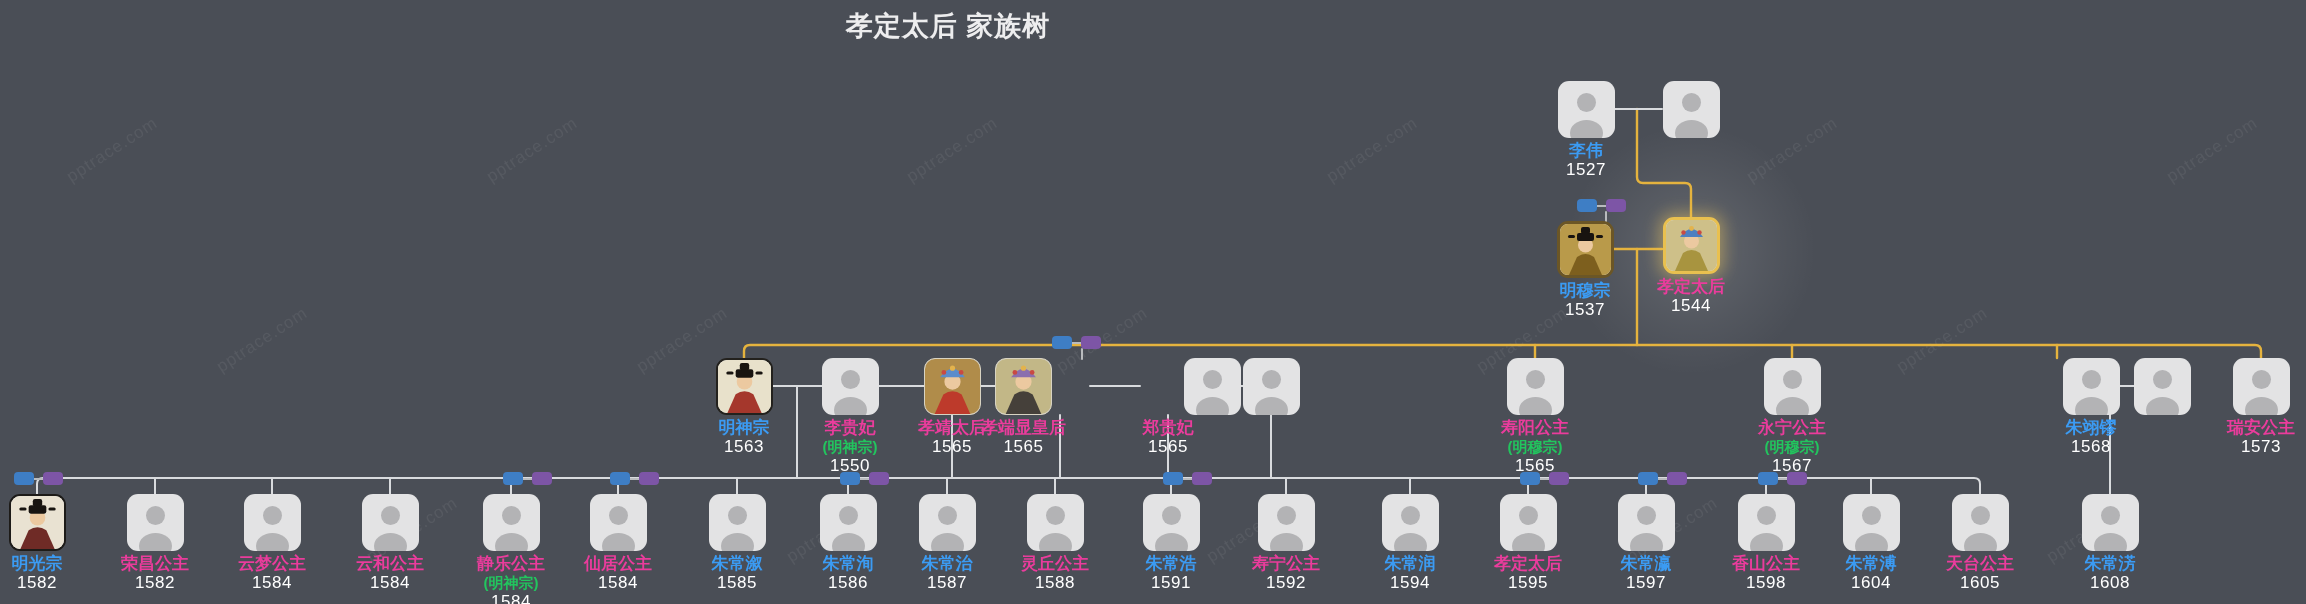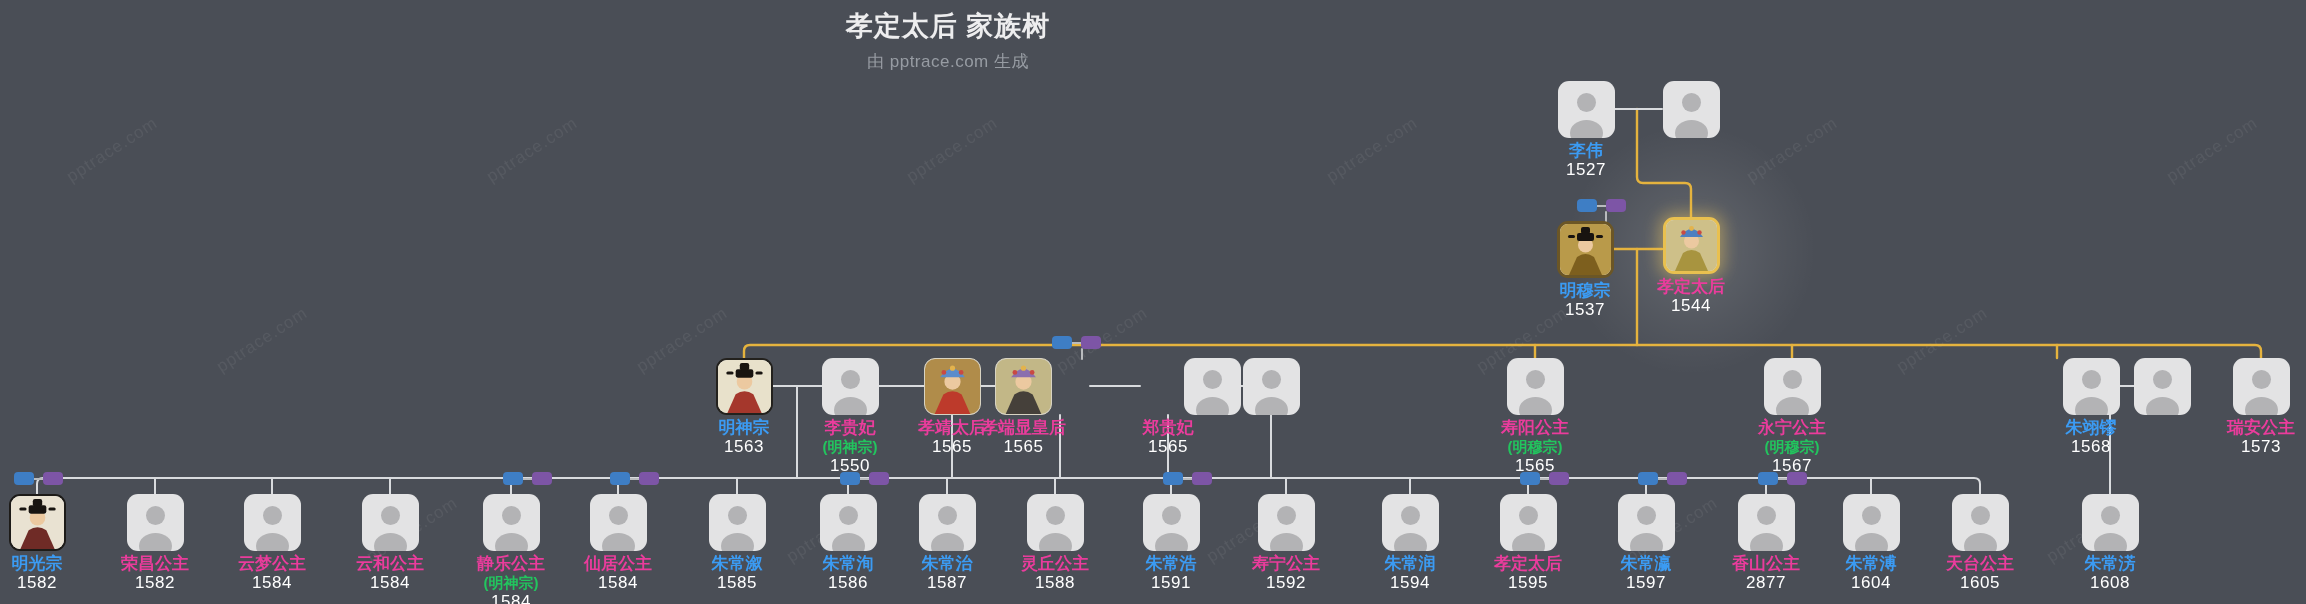--- a/index.html
+++ b/index.html
@@ -26,21 +26,20 @@
   .couple .bar{position:absolute;left:18px;top:5.5px;width:13px;height:2px;background:#b9bbbe;}
   .chip{position:absolute;top:0;width:20px;height:13px;border-radius:4px;}
   .chip.b{left:0;background:#3e7ec5;}
   .chip.p{left:29px;background:#7d55a6;}
 </style>
 </head>
 <body>
 
 <div class="header">
   <div class="title">孝定太后 家族树</div>
-  <div class="subtitle">由 pptrace.com 生成</div>
 </div>
 
 <div class="glow" style="left:1561px;top:120px;"></div>
 
 <svg class="wires" width="2306" height="604" viewBox="0 0 2306 604">
     <path d="M1637,109 L1637,177 Q1637,183 1643,183 L1685,183 Q1691,183 1691,189 L1691,221" fill="none" stroke="#e5b33e" stroke-width="2.4" stroke-linecap="round"></path>
     <path d="M1612,249 L1662,249" fill="none" stroke="#e5b33e" stroke-width="2.4" stroke-linecap="round"></path>
     <path d="M1637,249 L1637,345" fill="none" stroke="#e5b33e" stroke-width="2.4" stroke-linecap="round"></path>
     <path d="M744,358 L744,351 Q744,345 750,345 L2255,345 Q2261,345 2261,351 L2261,358" fill="none" stroke="#e5b33e" stroke-width="2.4" stroke-linecap="round"></path>
     <path d="M1535,345 L1535,358" fill="none" stroke="#e5b33e" stroke-width="2.4" stroke-linecap="round"></path>
@@ -549,21 +548,21 @@
     <div class="person" style="left: 1737.5px; top: 494px;">
     <div class="avatar">
         <svg viewBox="0 0 57 57">
           <circle cx="28.5" cy="21.5" r="9.5" fill="#b3b3b5"></circle>
           <ellipse cx="28.5" cy="52" rx="16.5" ry="13" fill="#b3b3b5"></ellipse>
         </svg>
       </div>
     <div class="labels">
       <div class="name f">香山公主</div>
 
-      <div class="year">2877</div>
+      <div class="year">1598</div>
     </div>
   </div>
     <div class="couple" style="left: 1757.5px; top: 472px;">
       <div class="bar"></div>
       <div class="chip b"></div>
       <div class="chip p"></div>
     </div>
     <div class="person" style="left: 1842.5px; top: 494px;">
     <div class="avatar">
         <svg viewBox="0 0 57 57">

